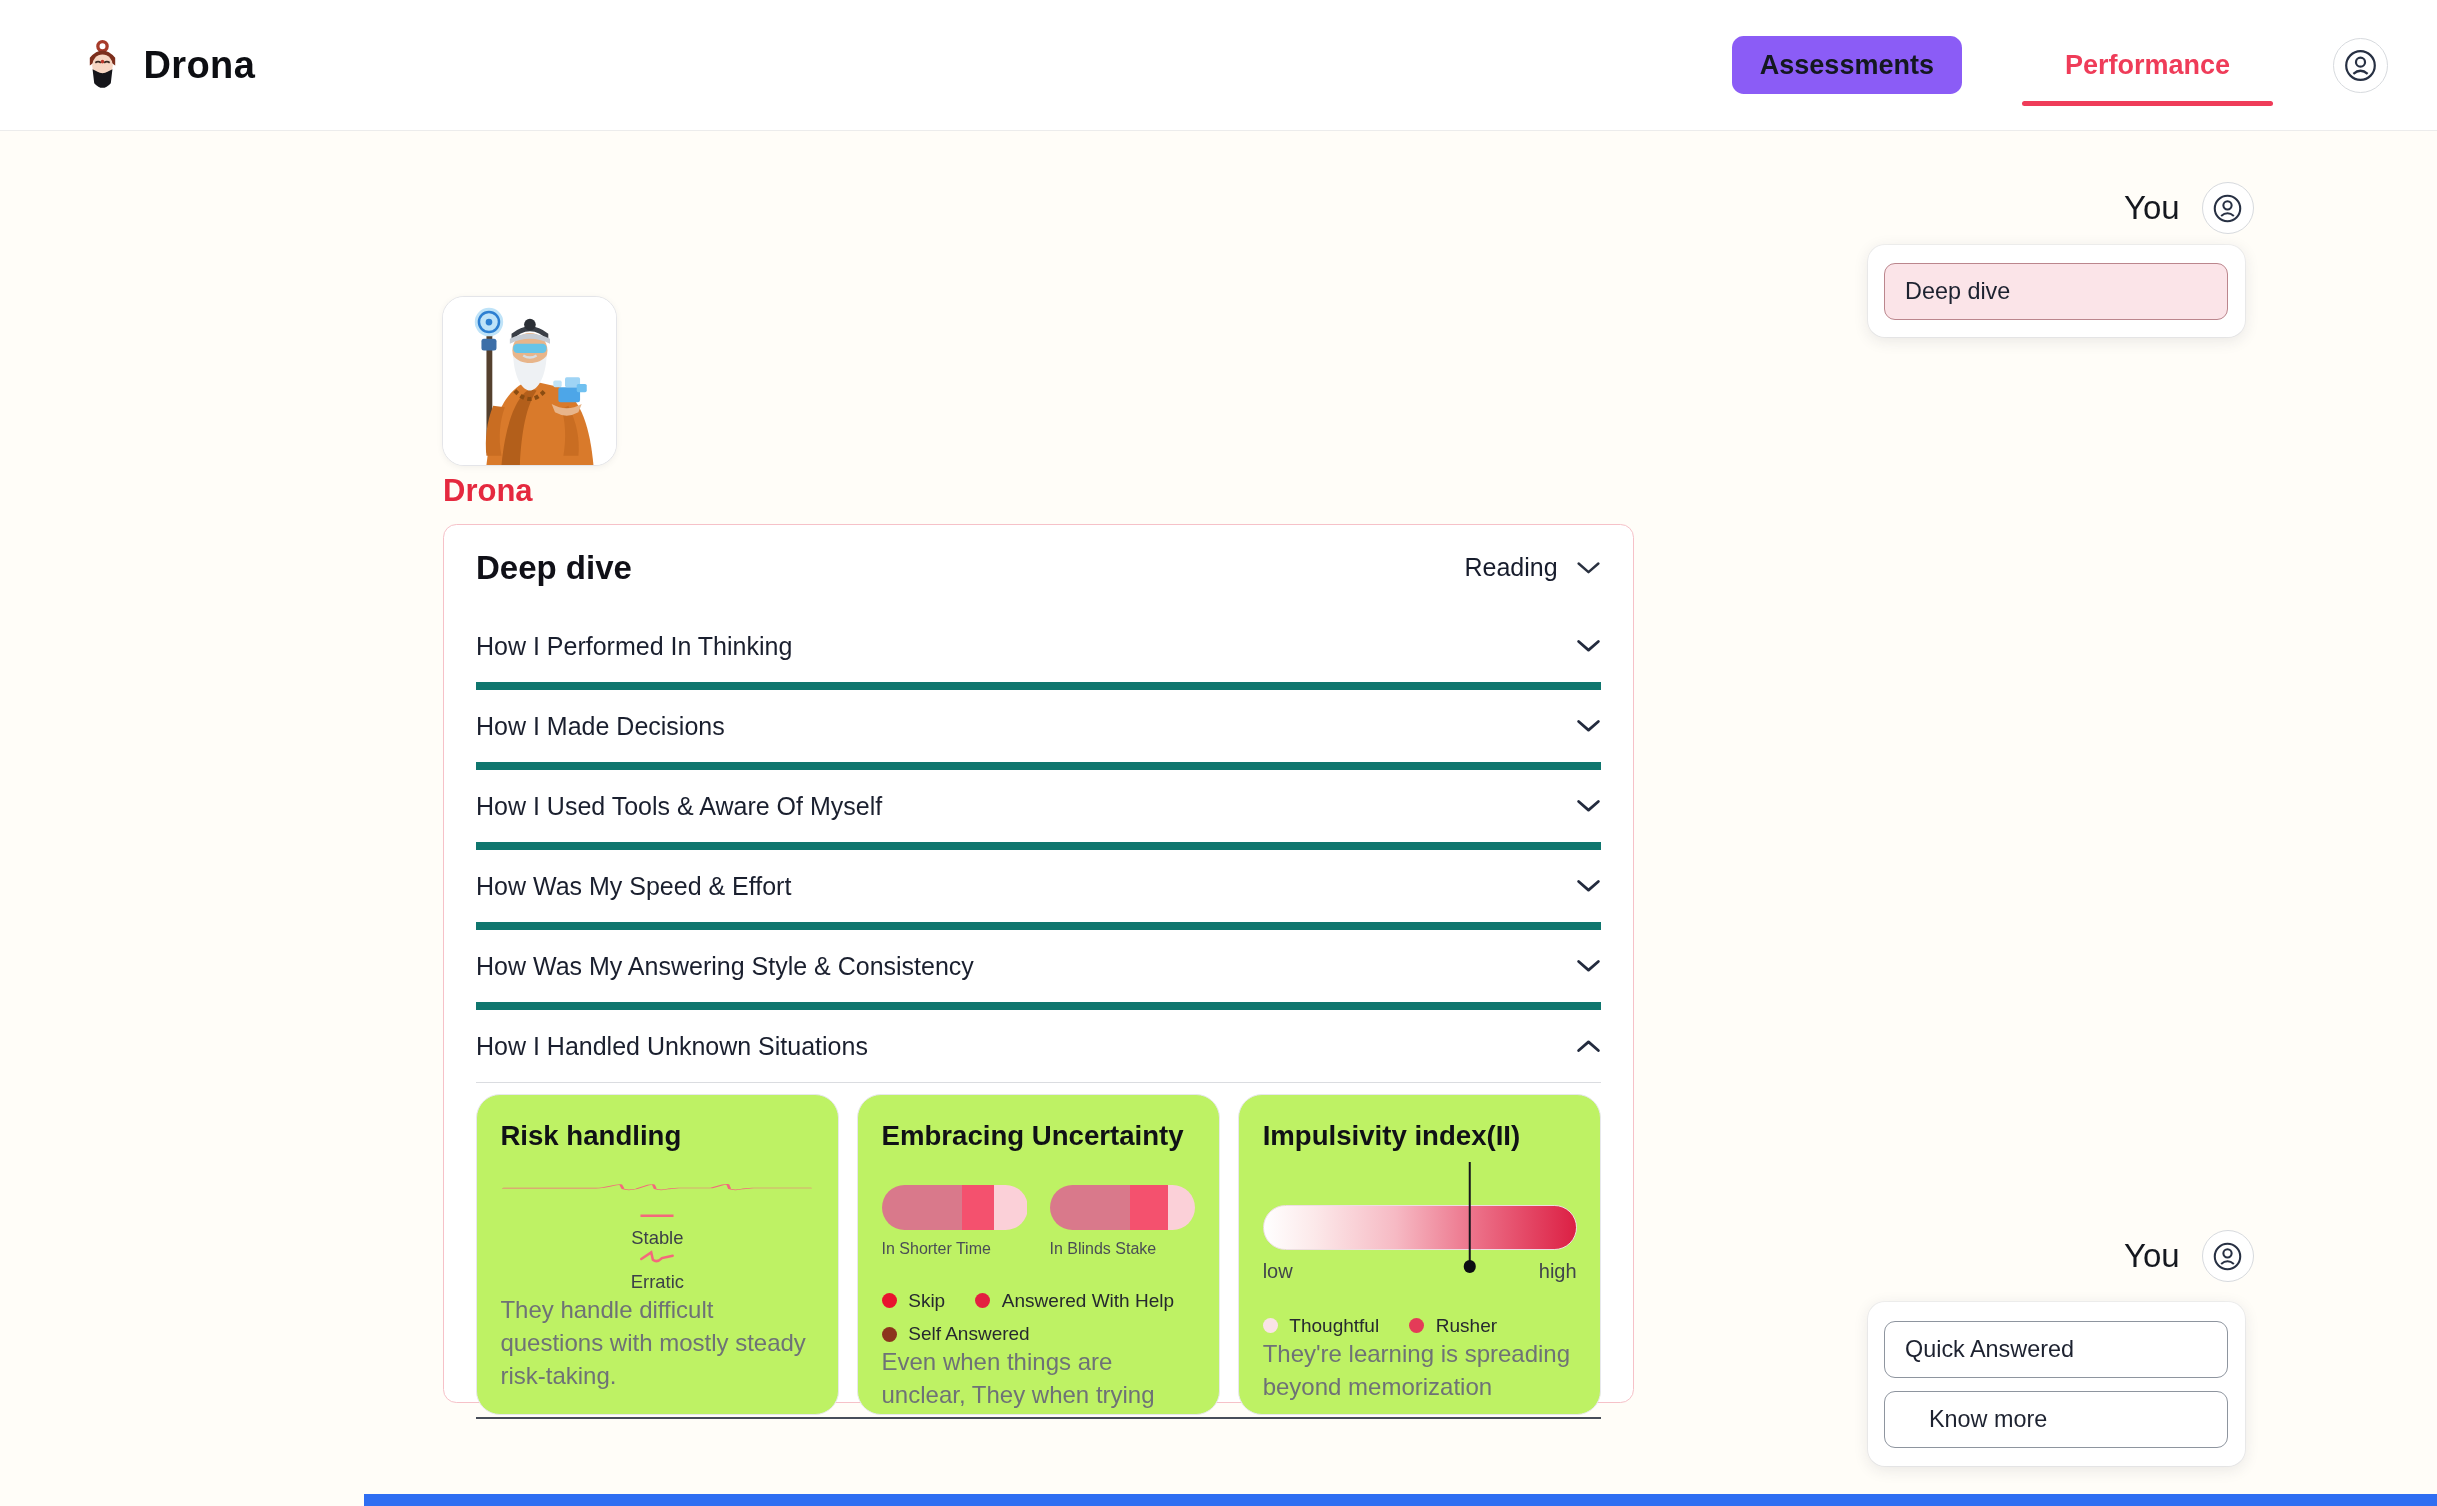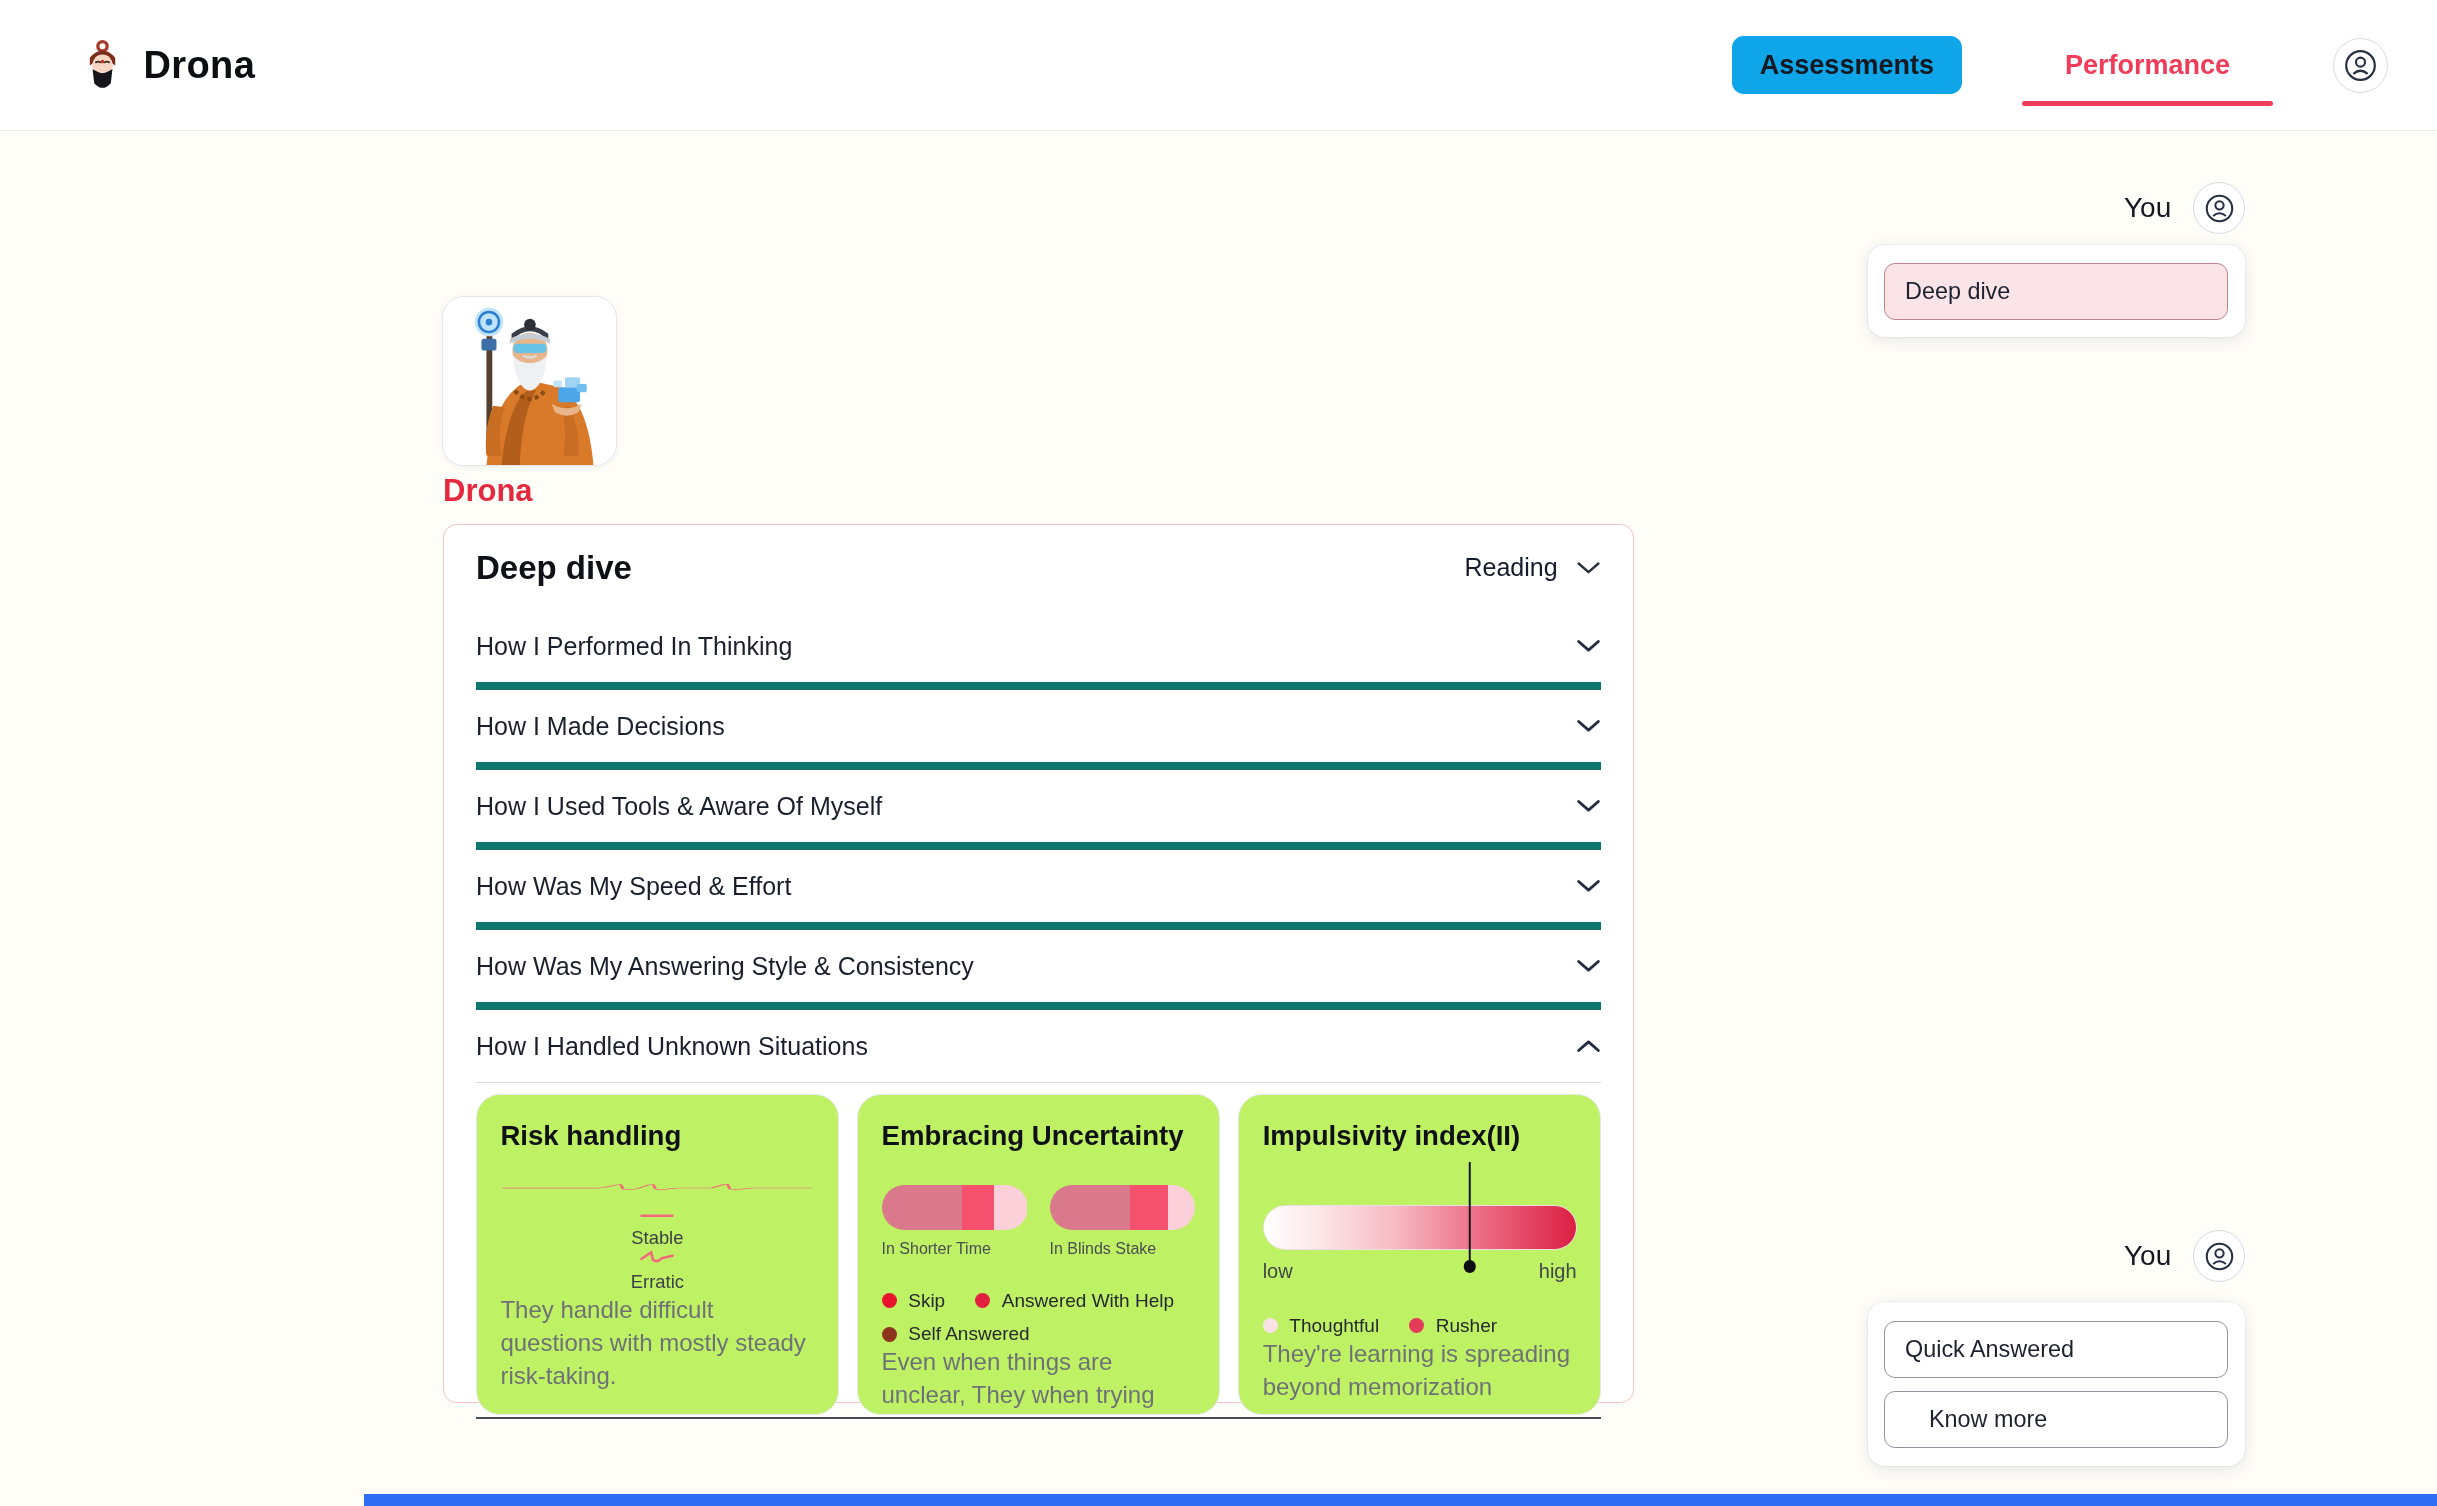--- a/index.html
+++ b/index.html
@@ -11,30 +11,30 @@
   }
   
   .header{
     position:absolute;left:0;top:0;width:2438px;height:130px;background:#ffffff;
     border-bottom:0.8px solid #ececec;display:flex;align-items:center;
   }
   .brand{display:flex;align-items:center;gap:18.4px;margin-left:80px;}
   .brand-name{font-size:38px;font-weight:700;color:#0d0e12;letter-spacing:0.4px;}
   .nav{position:absolute;right:0;top:0;height:130px;display:flex;align-items:center;gap:75px;padding-right:50px;}
   .nav-item{font-size:27px;font-weight:600;color:#141820;position:relative;padding:13.4px 28px;border-radius:11.7px;cursor:pointer;}
-  .nav-item.subtle{background:#0ea5e9;}
+  .nav-item.subtle{background:#8b5cf6;}
   .nav-item.active{color:#ef3c59;}
   .nav-item.active::after{
     content:"";position:absolute;left:-15px;right:-15px;bottom:-11.7px;height:5px;border-radius:2.5px;background:#ef3c59;
   }
   .profile-btn{width:53px;height:53px;border-radius:50%;border:0.8px solid #d7dade;background:#fff;
     display:flex;align-items:center;justify-content:center;cursor:pointer;}
   
   .you-row{position:absolute;display:flex;align-items:center;gap:22px;}
-  .you-row .you-label{font-size:28px;font-weight:500;color:#15181f;}
+  .you-row .you-label{font-size:33px;font-weight:500;color:#15181f;}
   .you-avatar{width:50px;height:50px;border-radius:50%;border:0.8px solid #d7dade;background:#fff;
     display:flex;align-items:center;justify-content:center;}
   .you-top{left:2124px;top:182px;}
   .you-bottom{left:2124px;top:1230px;}
   
   .menu-card{position:absolute;background:#ffffff;border-radius:16.7px;
     box-shadow:0 3.3px 15px rgba(40,40,60,.10), 0 0 0 0.8px #f0f0f0;}
   .menu-top{left:1868px;top:245px;width:377px;height:92px;padding:17.5px 0 0 16px;box-sizing:border-box;}
   .menu-bottom{left:1868px;top:1302px;width:377px;height:164px;padding:19px 0 0 16px;box-sizing:border-box;}
   .pill-btn{

